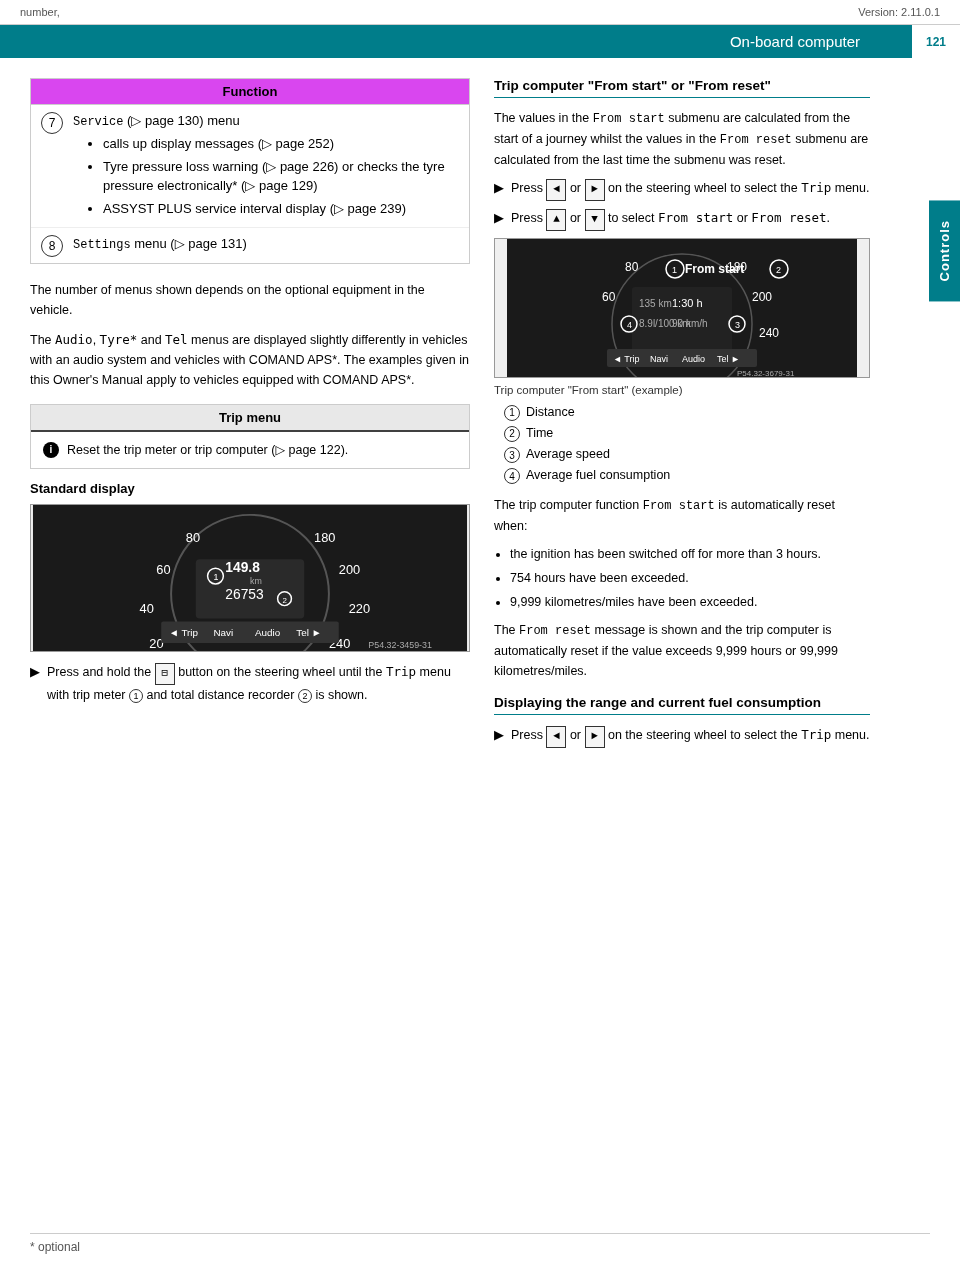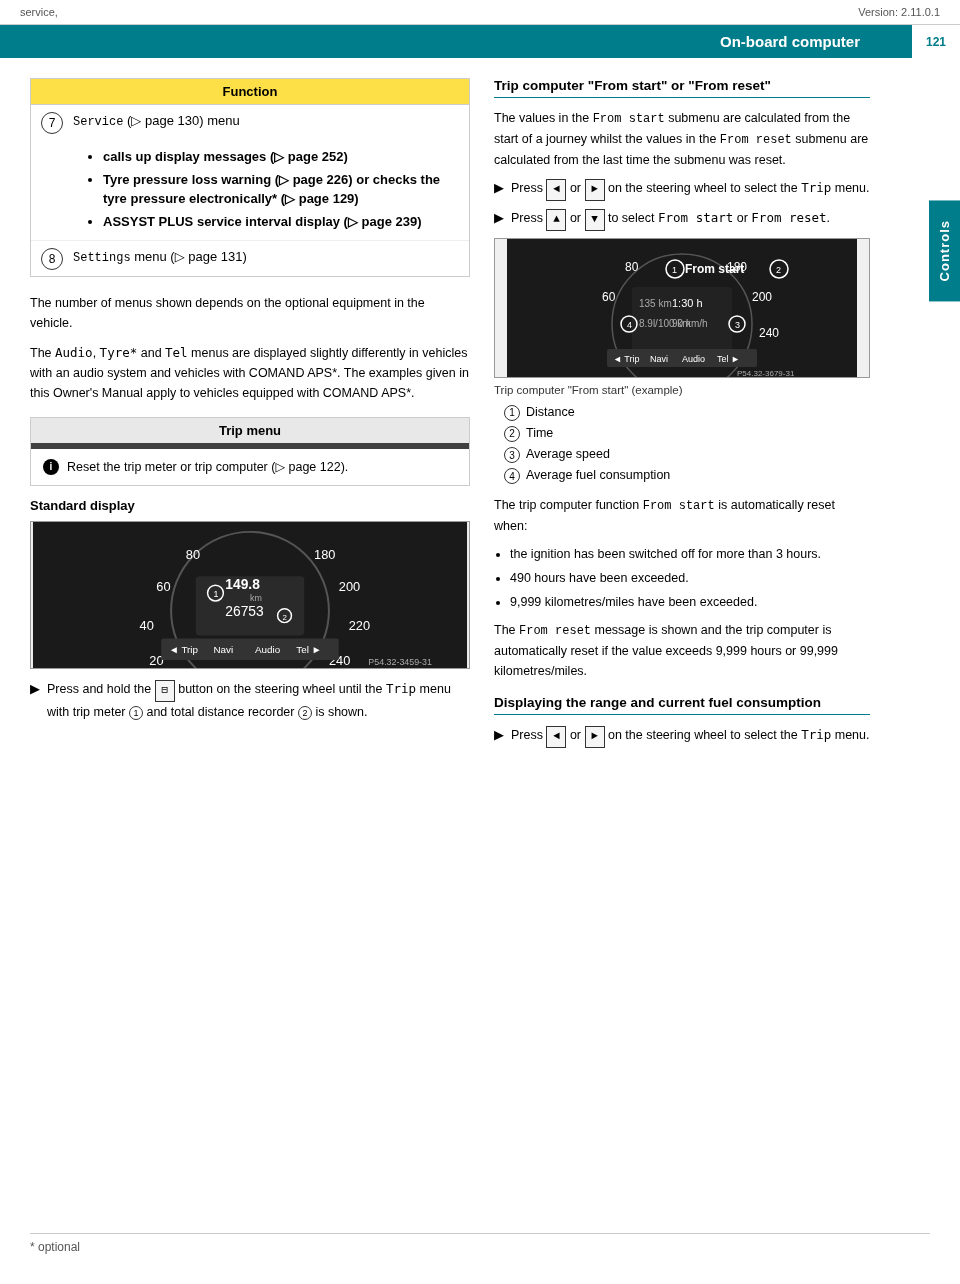--- a/index.html
+++ b/index.html
@@ -28,21 +28,21 @@
       background-color: #007d8a;
       display: flex;
       justify-content: flex-end;
       align-items: center;
       padding: 8px 80px 8px 20px;
       position: relative;
     }
     .page-header-title {
       color: #fff;
       font-size: 15px;
-      font-weight: bold;
+      font-weight: normal;
       margin-right: 20px;
     }
     .page-number-box {
       background: #fff;
       color: #007d8a;
       font-size: 12px;
       font-weight: bold;
       padding: 6px 14px;
       position: absolute;
       right: 0;
@@ -83,21 +83,21 @@
       flex: 1;
       padding-right: 70px;
     }
 
     
     .function-table {
       border: 1px solid #ccc;
       margin-bottom: 16px;
     }
     .function-table-header {
-      background: #fde047;
+      background: #d946ef;
       padding: 5px 12px;
       font-weight: bold;
       font-size: 13px;
       border-bottom: 1px solid #ccc;
       text-align: center;
     }
     .function-row {
       display: flex;
       align-items: flex-start;
       padding: 6px 10px;
@@ -122,22 +122,21 @@
     .function-text {
       flex: 1;
       line-height: 1.5;
     }
     .function-text code {
       font-family: 'Courier New', monospace;
       font-size: 12px;
     }
     .function-bullet {
       margin-left: 14px;
-      margin-top: 16px;
-      font-weight: bold;
+      margin-top: 3px;
     }
     .function-bullet li {
       list-style: disc;
       margin-left: 16px;
       margin-bottom: 3px;
       line-height: 1.5;
     }
 
     
     .section-text {
@@ -150,21 +149,21 @@
     .trip-menu-box {
       border: 1px solid #ccc;
       margin-bottom: 12px;
       margin-top: 14px;
     }
     .trip-menu-header {
       background: #e8e8e8;
       padding: 5px 12px;
       font-weight: bold;
       font-size: 13px;
-      border-bottom: 6px solid #404040;
+      border-bottom: 2px solid #404040;
       text-align: center;
     }
     .trip-menu-content {
       padding: 8px 12px;
       font-size: 12.5px;
       line-height: 1.6;
     }
     .trip-menu-content .info-bullet {
       display: flex;
       align-items: flex-start;
@@ -332,21 +331,21 @@
       border-top: 1px solid #ccc;
       padding-top: 6px;
     }
     .footer-left { }
     .footer-right { }
   </style>
 </head>
 <body>
 
 <div class="top-bar">
-  <span>service,</span>
+  <span>number,</span>
   <span>Version: 2.11.0.1</span>
 </div>
 
 <div class="page-header">
   <span class="page-header-title">On-board computer</span>
   <div class="page-number-box">121</div>
 </div>
 
 <div class="controls-side-label">Controls</div>
 
@@ -519,21 +518,21 @@
       <li>
         <span class="num-circle">4</span>
         <span>Average fuel consumption</span>
       </li>
     </ul>
 
     <p class="right-text">The trip computer function <code>From start</code> is automatically reset when:</p>
 
     <ul class="bullet-list">
       <li>the ignition has been switched off for more than 3 hours.</li>
-      <li>490 hours have been exceeded.</li>
+      <li>754 hours have been exceeded.</li>
       <li>9,999 kilometres/miles have been exceeded.</li>
     </ul>
 
     <p class="right-text">The <code>From reset</code> message is shown and the trip computer is automatically reset if the value exceeds 9,999 hours or 99,999 kilometres/miles.</p>
 
     <div class="section-heading-hr">Displaying the range and current fuel consumption</div>
 
     <div class="press-row">
       <span class="arrow-bullet">▶</span>
       <span>

